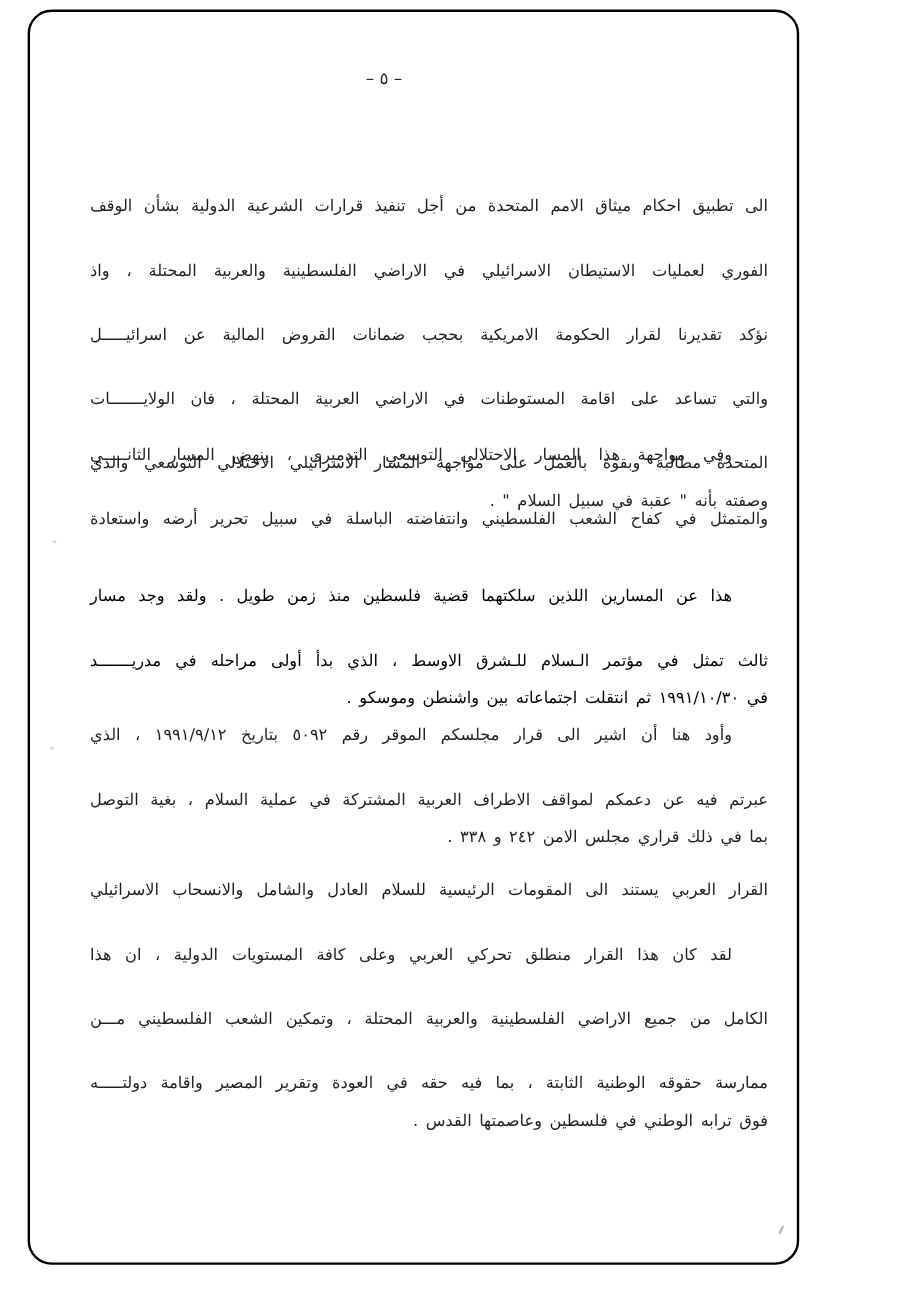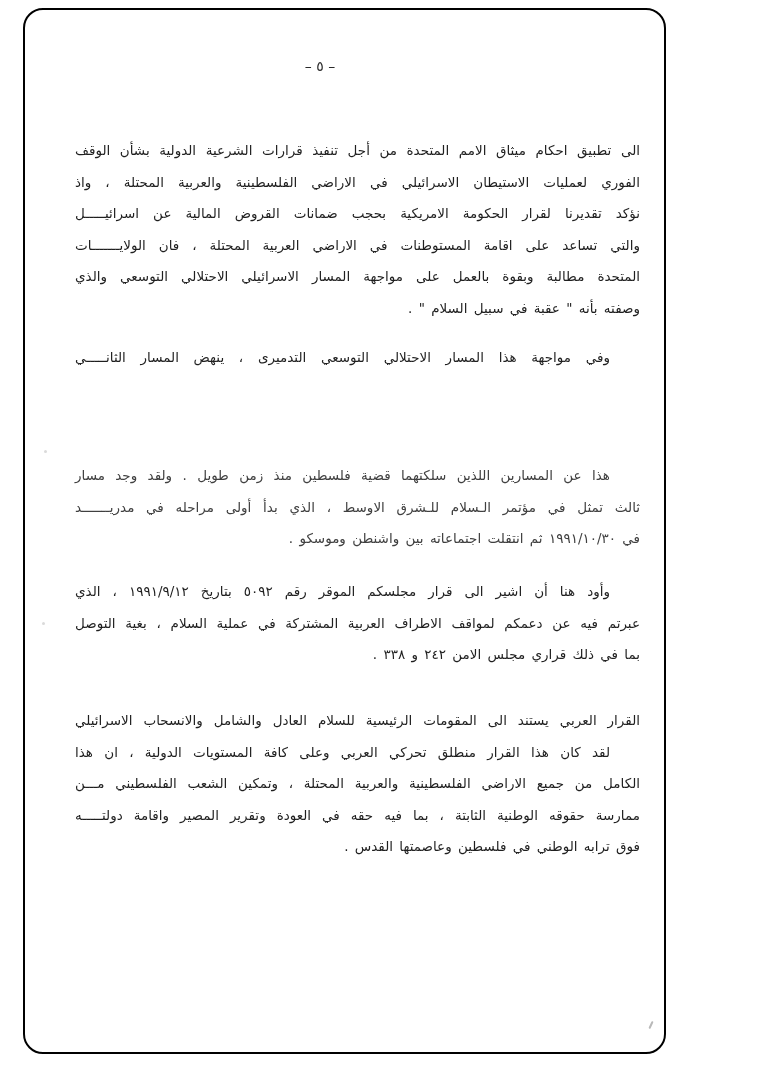--- a/index.html
+++ b/index.html
@@ -37,25 +37,25 @@
     left: 75px;
     width: 565px;
     direction: rtl;
     unicode-bidi: embed;
     font-size: 13.5px;
     line-height: 31.5px;
     word-spacing: 2px;
   }
   .p1 { top: 135px; }
   .p2 { top: 342px; }
-  .p3 { top: 460px; color: #404040; filter: blur(0.3px); }
+  .p3 { top: 460px; color: #000000; filter: blur(0.3px); }
   .p4 { top: 576px; }
   .p5 { top: 705px; }
   .ln { white-space: nowrap; }
-  .just { text-align: justify; text-align-last: justify; text-justify: inter-word; }
+  .just { text-align: justify; text-align-last: justify; text-justify: inter-word; margin-top: 22px; }
   .end  { text-align: right; }
   .ind  { padding-right: 30px; }
   .speck { position: absolute; background: #c7c7c7; }
   .speck-slash {
     position: absolute;
     width: 2px; height: 8px;
     background: #b9b9b9;
     transform: rotate(25deg);
     border-radius: 1px;
   }
@@ -74,20 +74,21 @@
     <div class="ln just">الى تطبيق احكام ميثاق الامم المتحدة من أجل تنفيذ قرارات الشرعية الدولية بشأن الوقف</div>
     <div class="ln just">الفوري لعمليات الاستيطان الاسرائيلي في الاراضي الفلسطينية والعربية المحتلة ، واذ</div>
     <div class="ln just">نؤكد تقديرنا لقرار الحكومة الامريكية بحجب ضمانات القروض المالية عن اسرائيـــــل</div>
     <div class="ln just">والتي تساعد على اقامة المستوطنات في الاراضي العربية المحتلة ، فان الولايـــــــات</div>
     <div class="ln just">المتحدة مطالبة وبقوة بالعمل على مواجهة المسار الاسرائيلي الاحتلالي التوسعي والذي</div>
     <div class="ln end">وصفته بأنه " عقبة في سبيل السلام " .</div>
   </div>
 
   <div class="para p2">
     <div class="ln just ind">وفي مواجهة هذا المسار الاحتلالي التوسعي التدميرى ، ينهض المسار الثانـــــي</div>
+    <div class="ln just">والمتمثل في كفاح الشعب الفلسطيني وانتفاضته الباسلة في سبيل تحرير أرضه واستعادة</div>
   </div>
 
   <div class="para p3">
     <div class="ln just ind">هذا عن المسارين اللذين سلكتهما قضية فلسطين منذ زمن طويل . ولقد وجد مسار</div>
     <div class="ln just">ثالث تمثل في مؤتمر الـسلام للـشرق الاوسط ، الذي بدأ أولى مراحله في مدريـــــــد</div>
     <div class="ln end">في ١٩٩١/١٠/٣٠ ثم انتقلت اجتماعاته بين واشنطن وموسكو .</div>
   </div>
 
   <div class="para p4">
     <div class="ln just ind">وأود هنا أن اشير الى قرار مجلسكم الموقر رقم ٥٠٩٢ بتاريخ ١٩٩١/٩/١٢ ، الذي</div>

